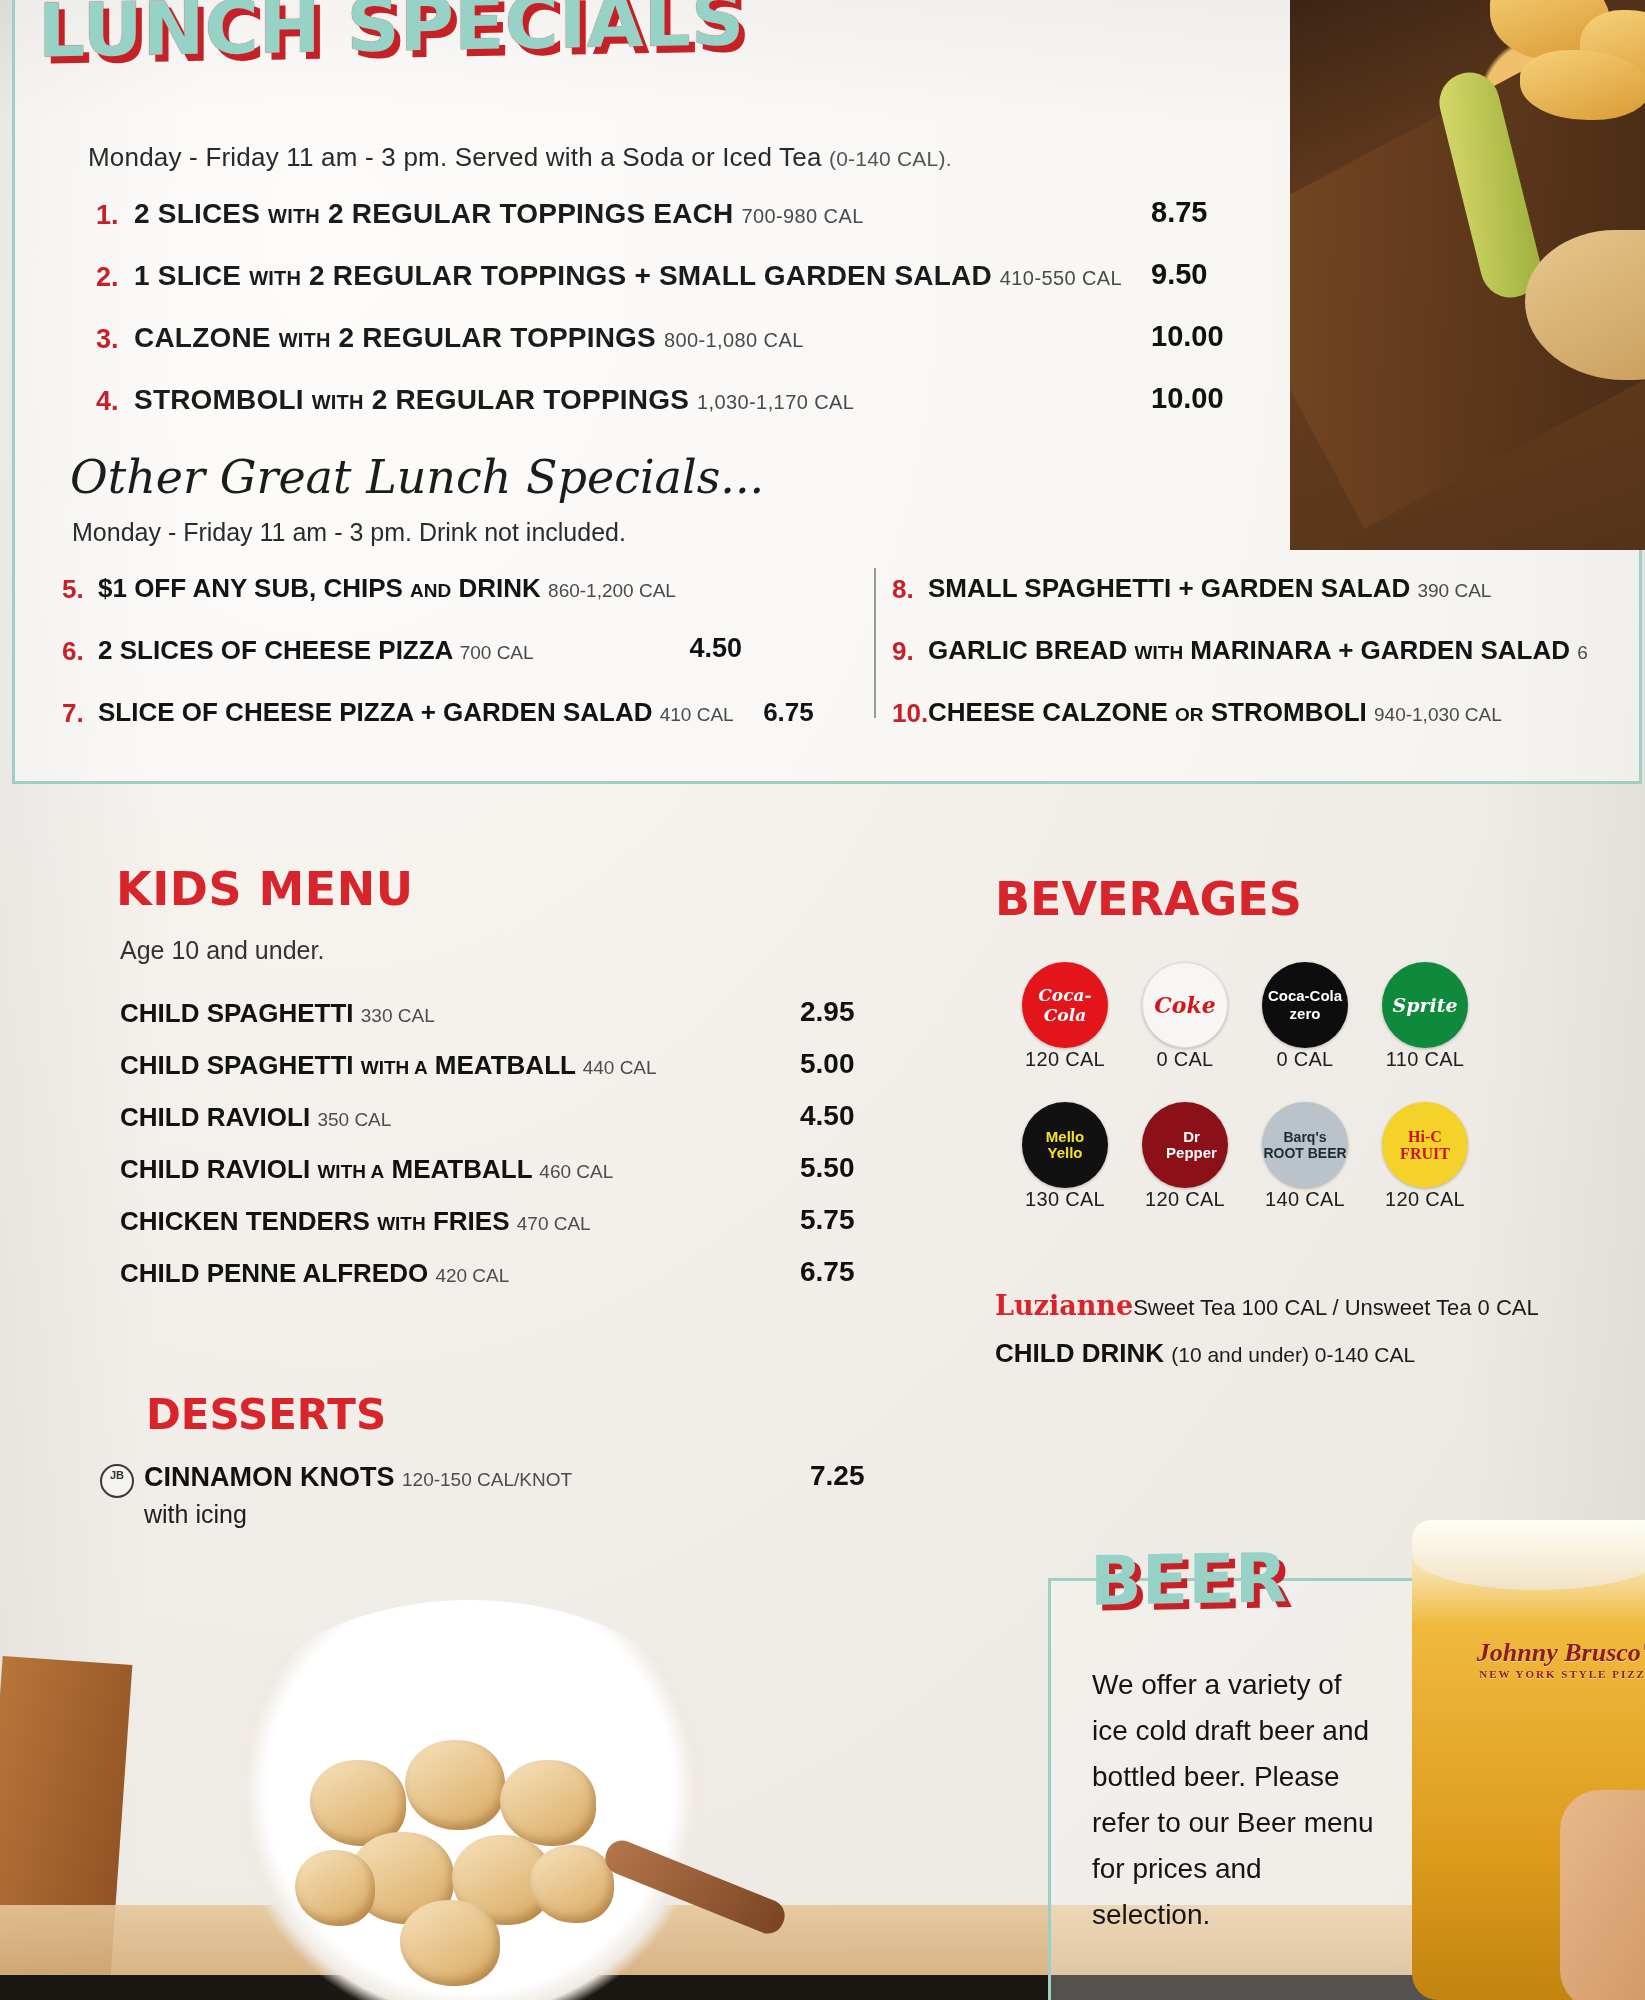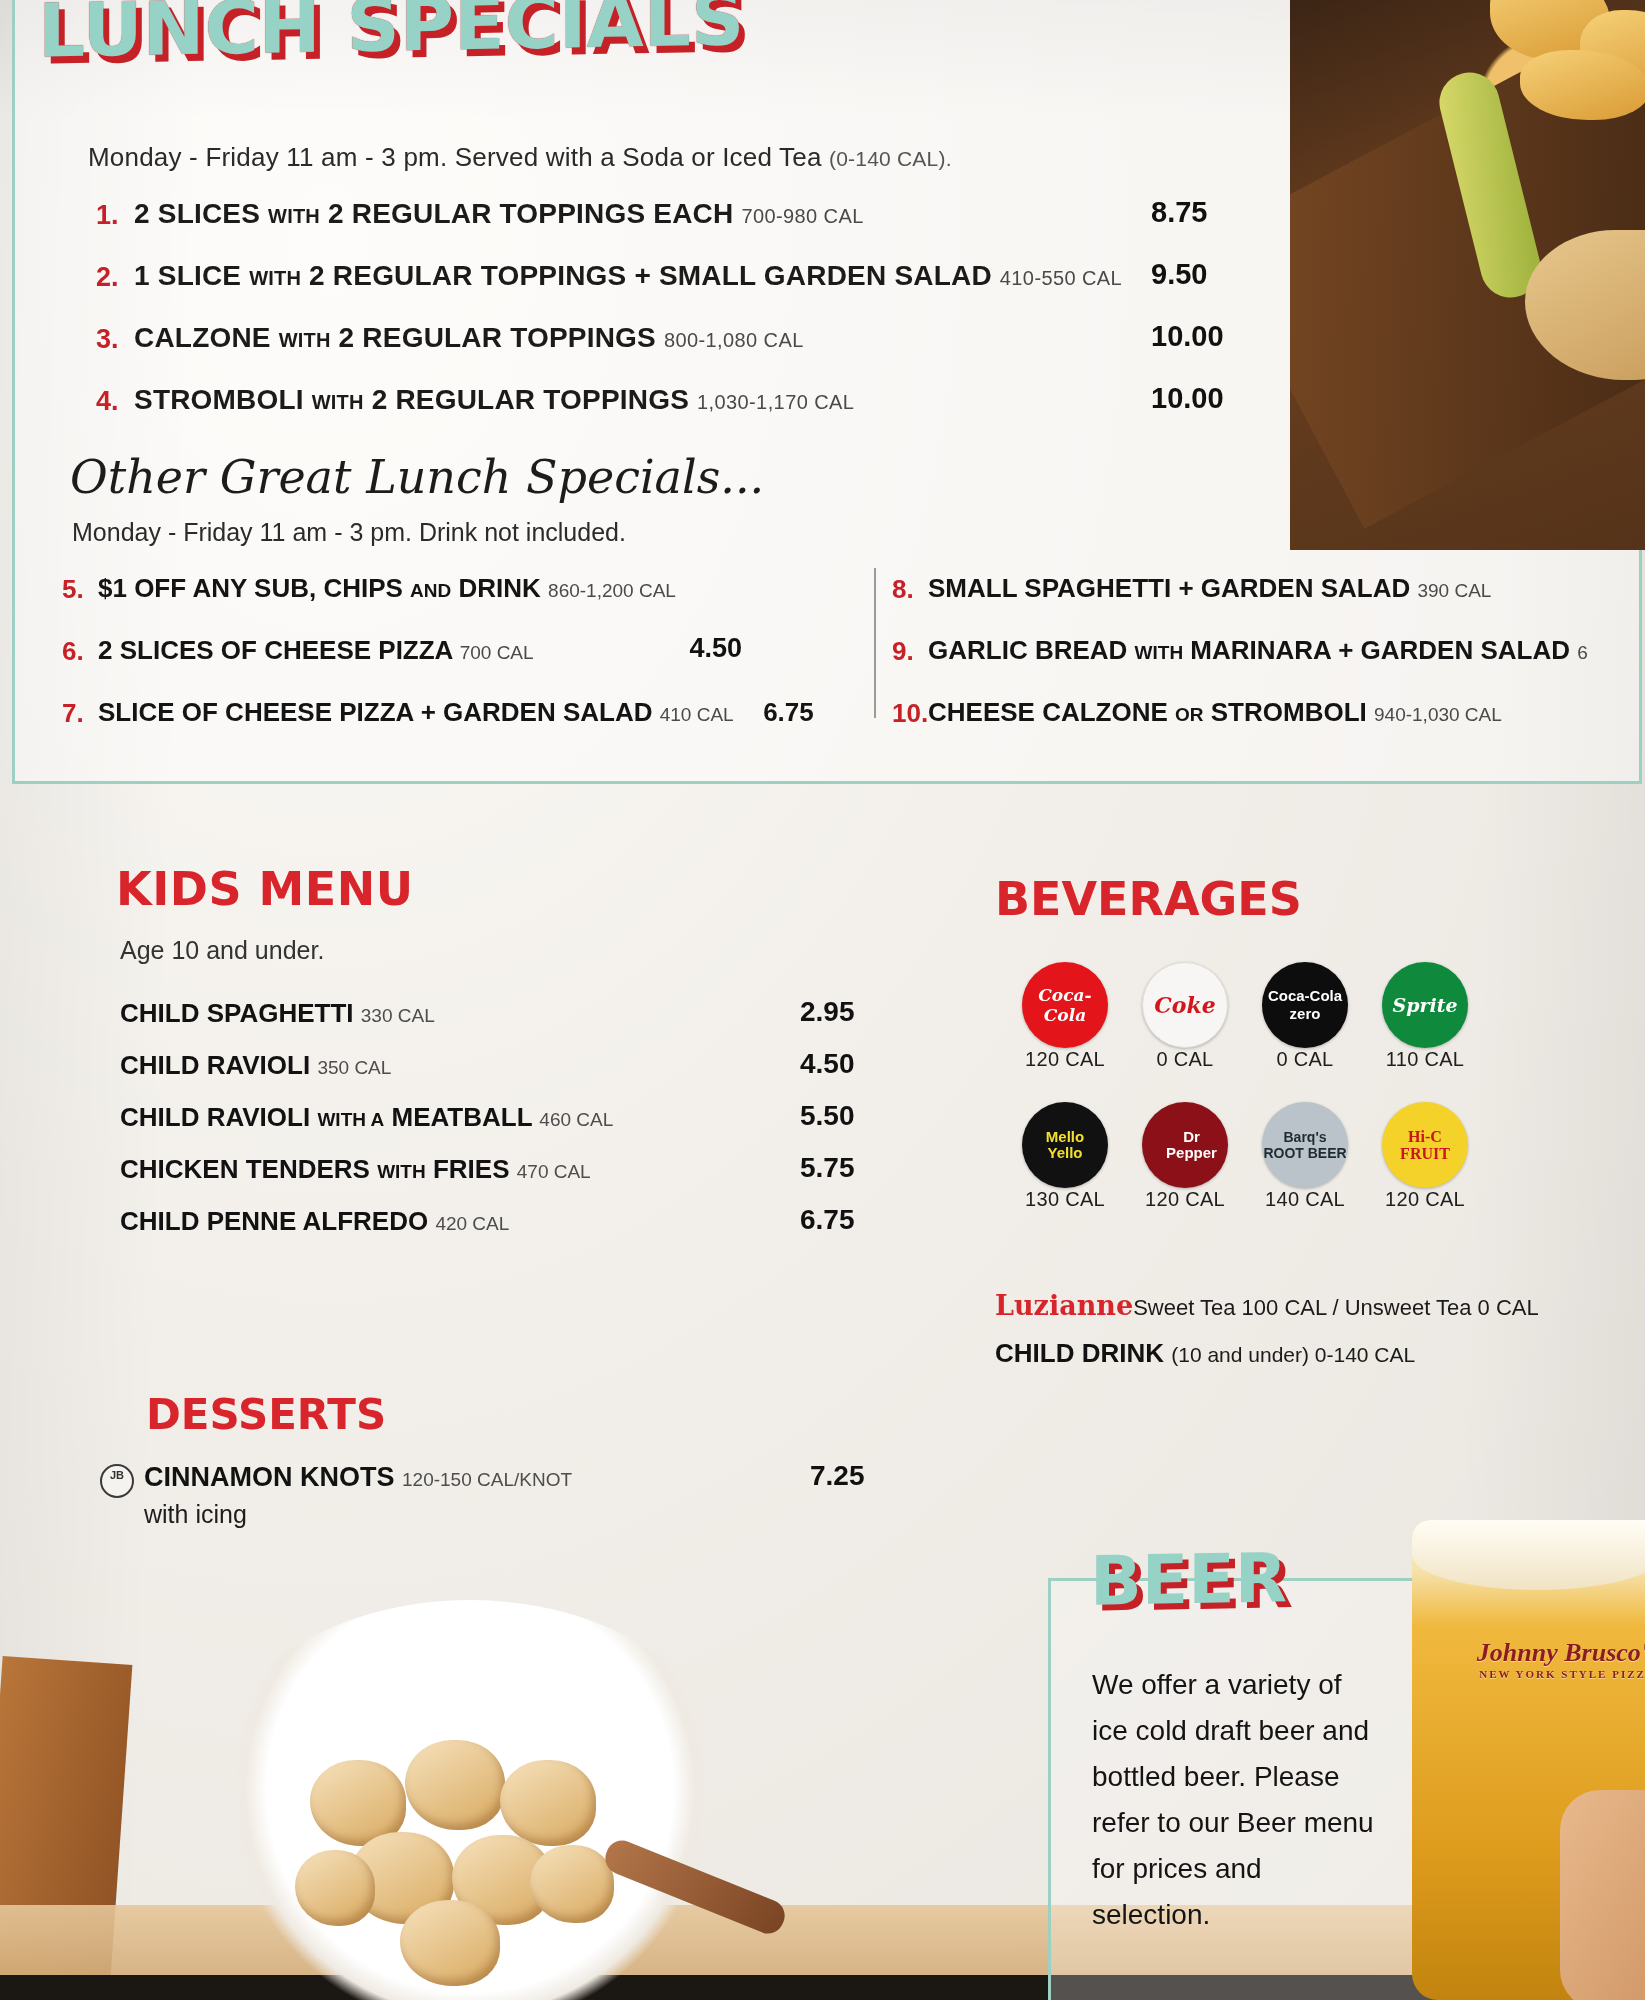--- a/index.html
+++ b/index.html
@@ -333,20 +333,29 @@
   <div class="kids-list">
     <div class="krow">
       <span class="kname">
         <span>CHILD SPAGHETTI</span>
         <span class="kcal">330 CAL</span>
       </span>
       <span class="kprice">2.95</span>
     </div>
     <div class="krow">
       <span class="kname">
+        <span>CHILD SPAGHETTI</span>
+        <span class="sm">WITH A</span>
+        <span>MEATBALL</span>
+        <span class="kcal">440 CAL</span>
+      </span>
+      <span class="kprice">5.00</span>
+    </div>
+    <div class="krow">
+      <span class="kname">
         <span>CHILD RAVIOLI</span>
         <span class="kcal">350 CAL</span>
       </span>
       <span class="kprice">4.50</span>
     </div>
     <div class="krow">
       <span class="kname">
         <span>CHILD RAVIOLI</span>
         <span class="sm">WITH A</span>
         <span>MEATBALL</span>

